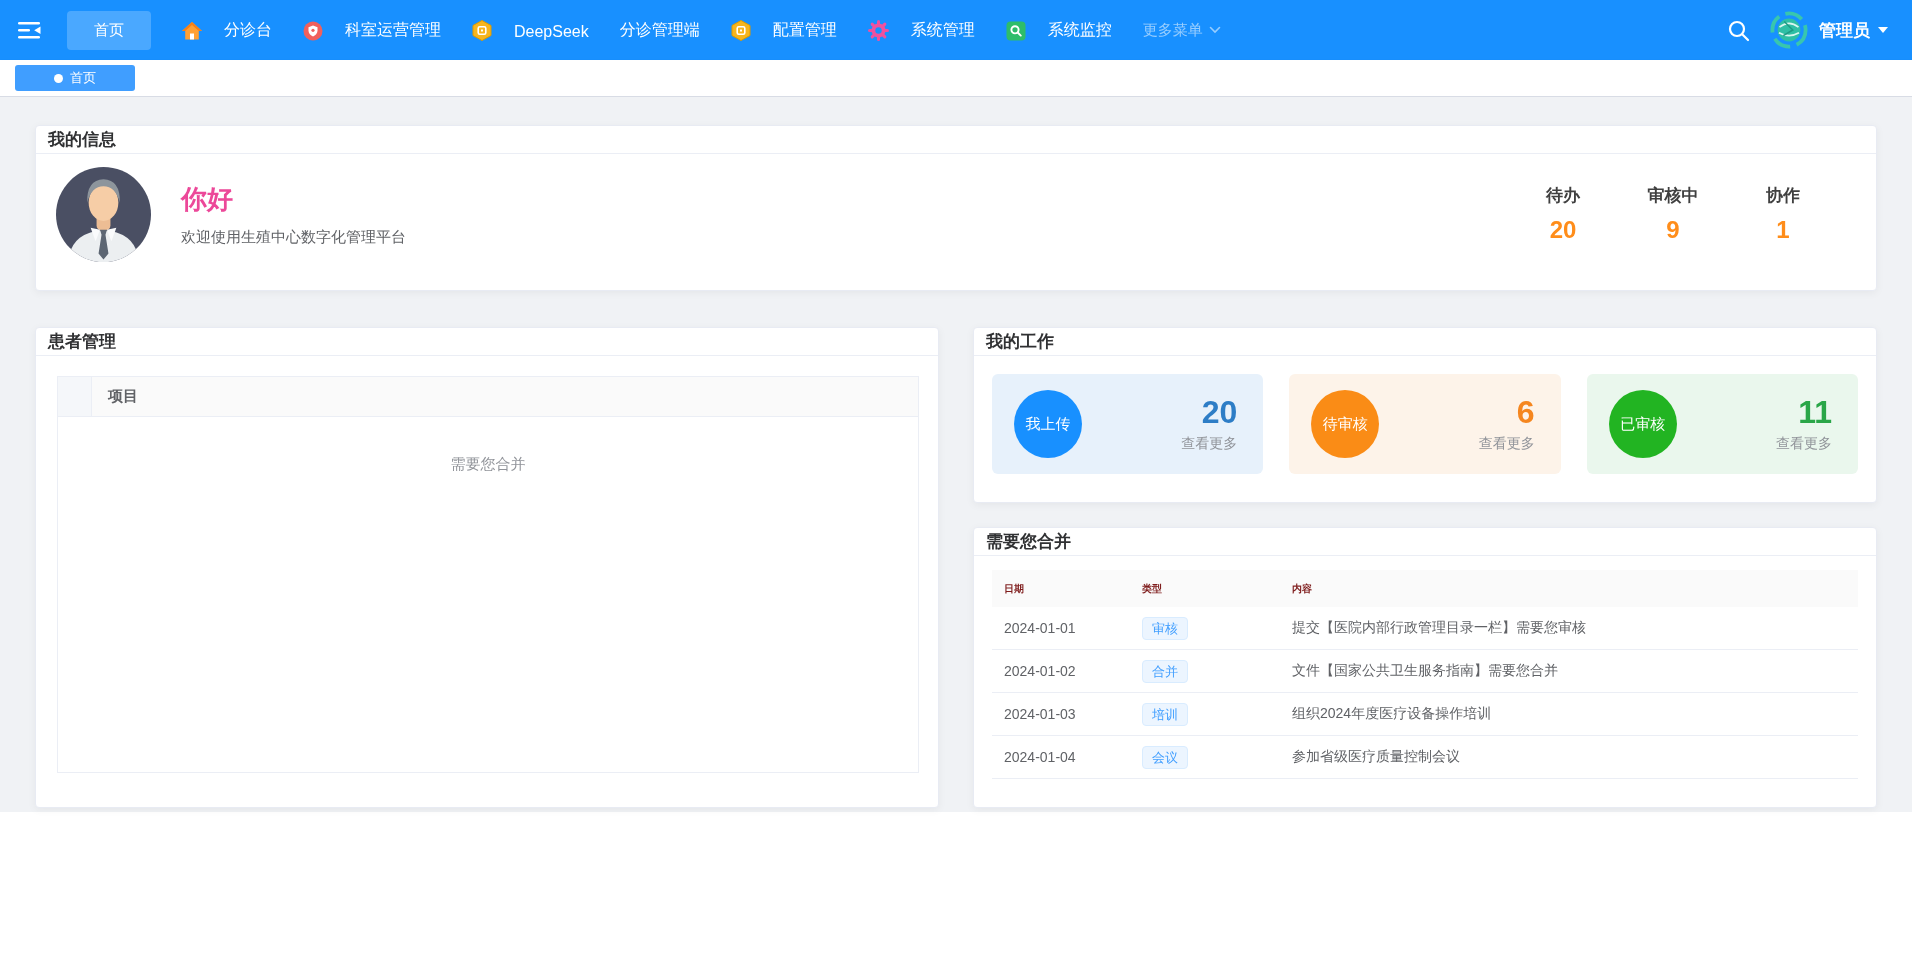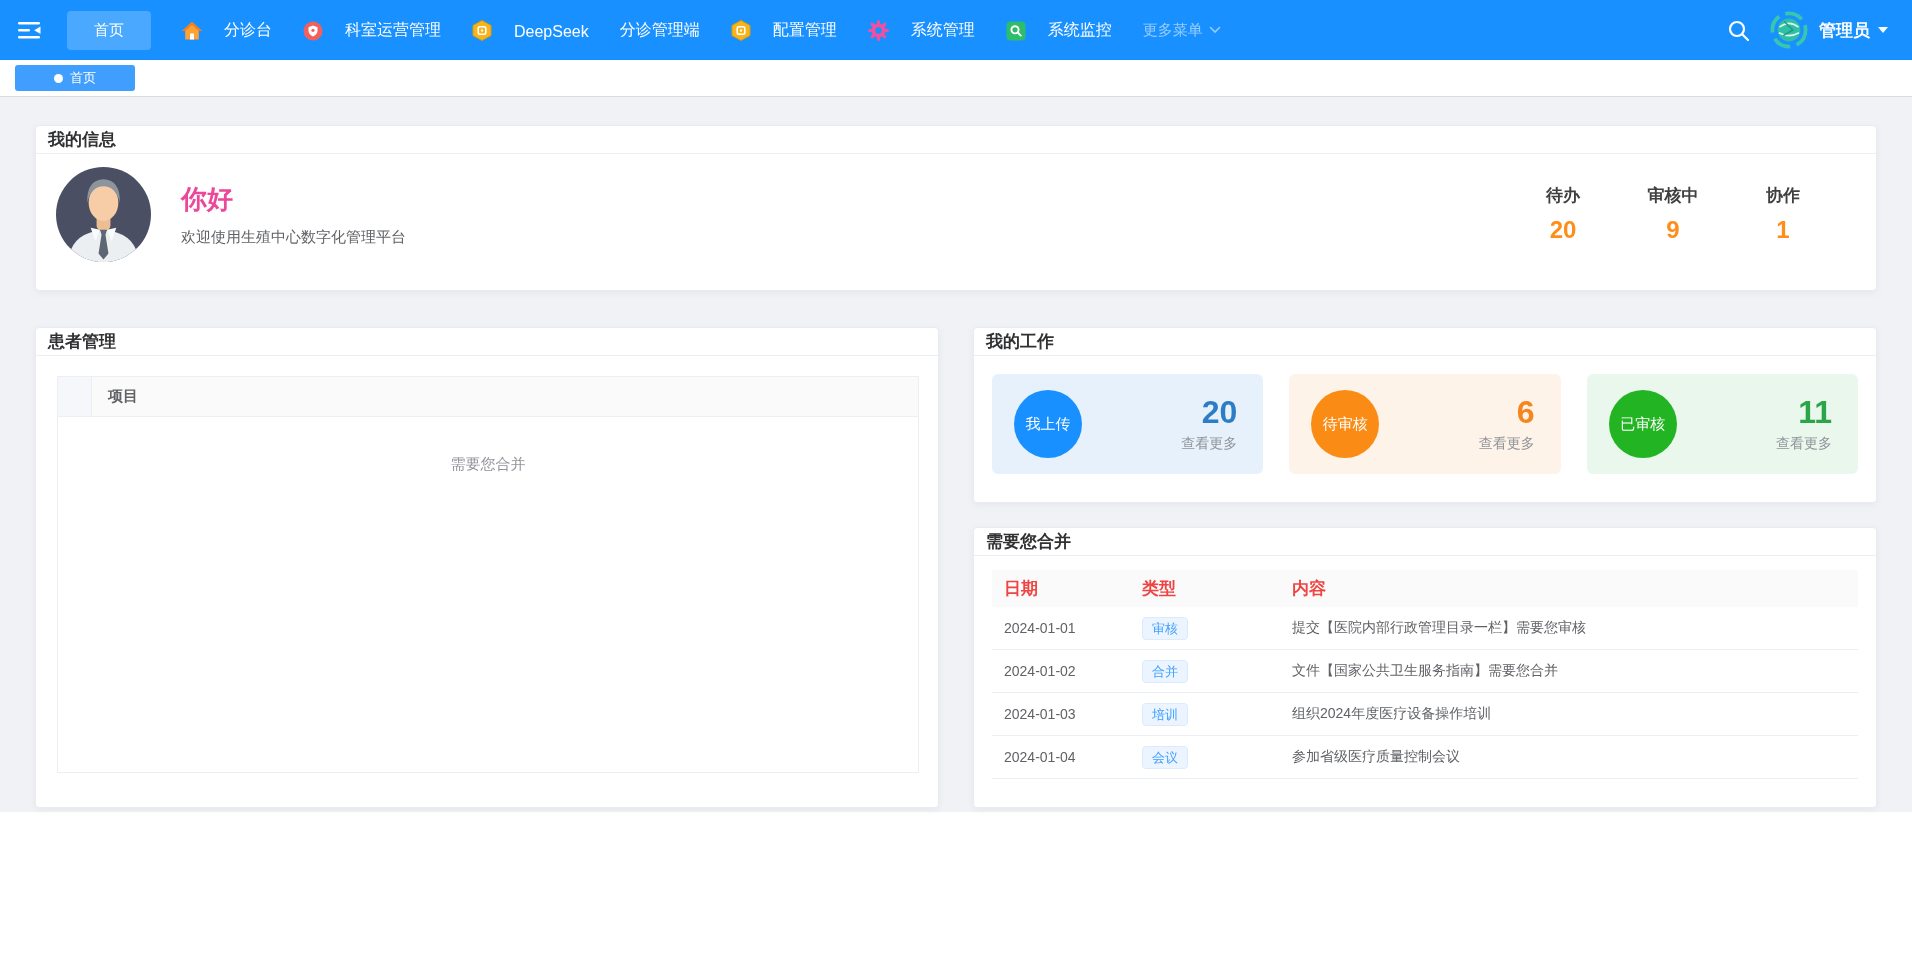--- a/index.html
+++ b/index.html
@@ -70,21 +70,21 @@
   .work-value { font-size:32px; font-weight:700; line-height:1; }
   .work-more { font-size:14px; color:#909399; margin-top:7px; }
   .t-blue  { background:#e7f1fb; } .t-blue  .circle { background:#1890ff; } .t-blue  .work-value { color:#2d7dc6; }
   .t-orange{ background:#fdf3e9; } .t-orange .circle { background:#fa8c16; } .t-orange .work-value { color:#f5861f; }
   .t-green { background:#eaf7ed; } .t-green .circle { background:#22b422; } .t-green .work-value { color:#2aa648; }
 
   .todo-card { height:281px; margin-top:24px; }
   .todo-body { padding:14px 18px 0; }
   .t-row { display:flex; align-items:center; height:43px; border-bottom:1px solid #ebeef5;
            font-size:14px; color:#606266; }
-  .t-head { height:37px; background:#fafafa; font-weight:700; font-size:17px; color:#ef4444; border-bottom:none; }
+  .t-head { height:37px; background:#fafafa; font-weight:700; font-size:10px; color:#7f1d1d; border-bottom:none; }
   .t-c1 { width:150px; padding-left:12px; }
   .t-c2 { width:150px; }
   .t-c3 { flex:1; }
   .tag { display:inline-block; background:#ecf5ff; border:1px solid #d9ecff; color:#409eff;
          border-radius:4px; font-size:13px; padding:4px 9px; line-height:1; }
 </style>
 </head>
 <body>
 
 <div class="page">

